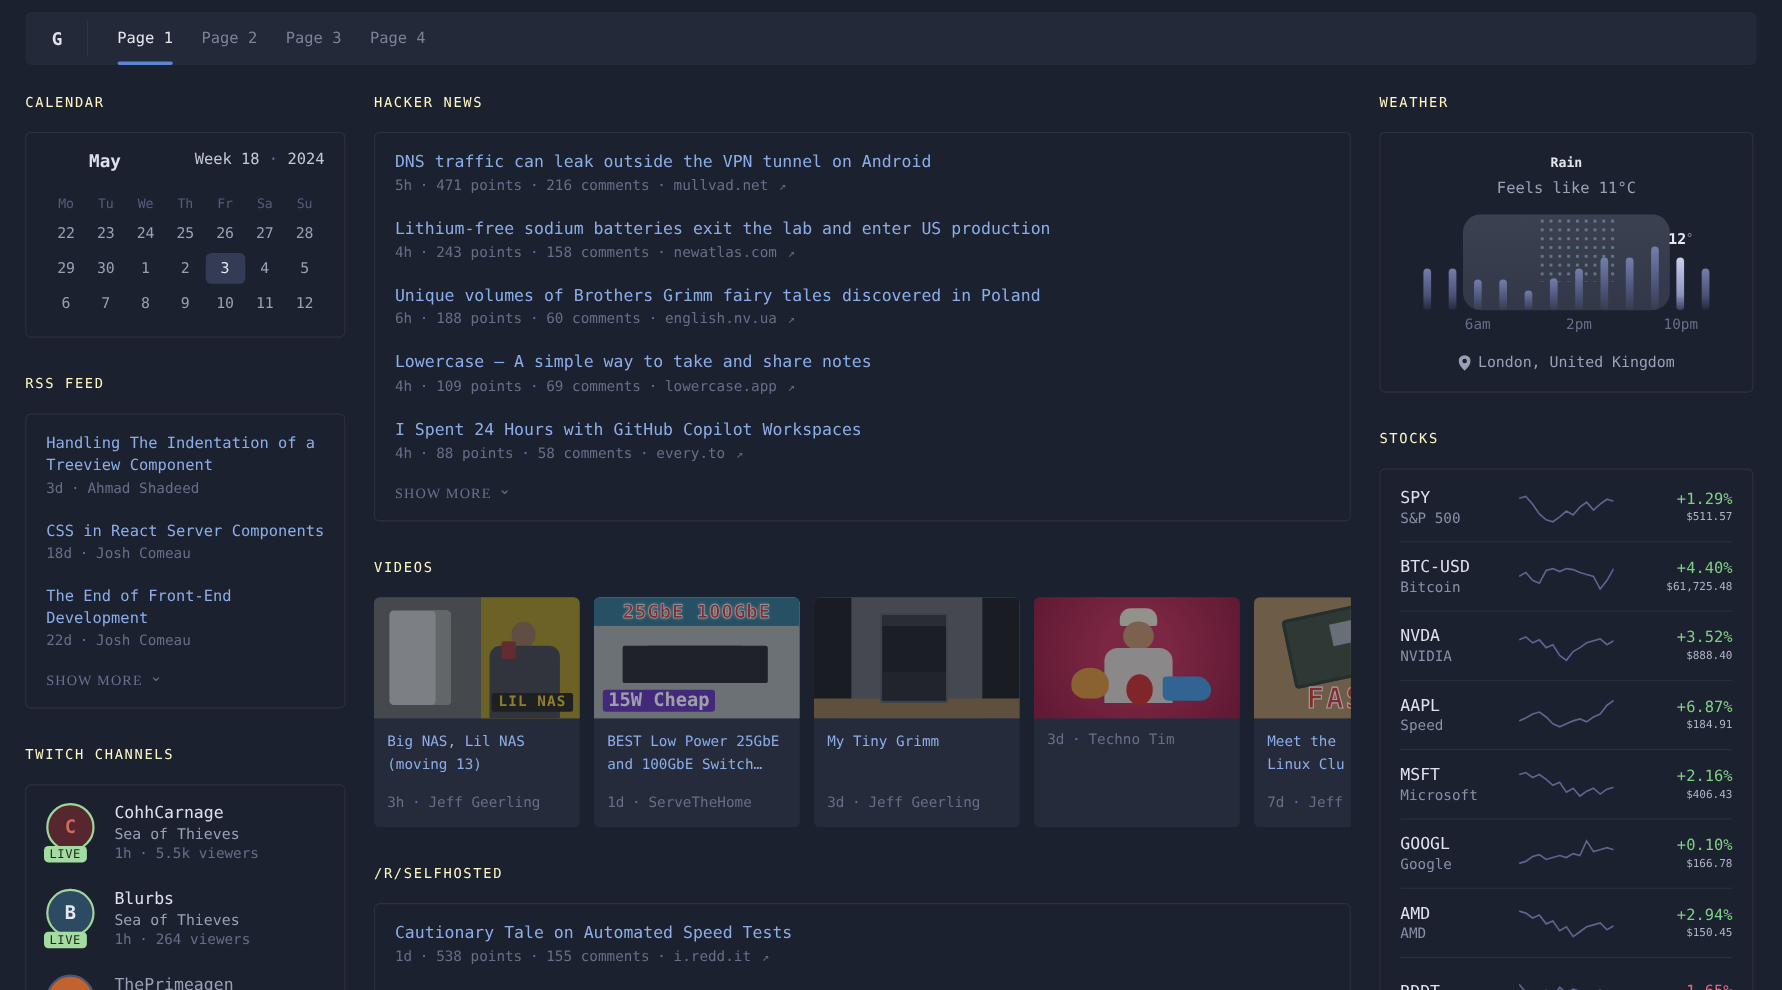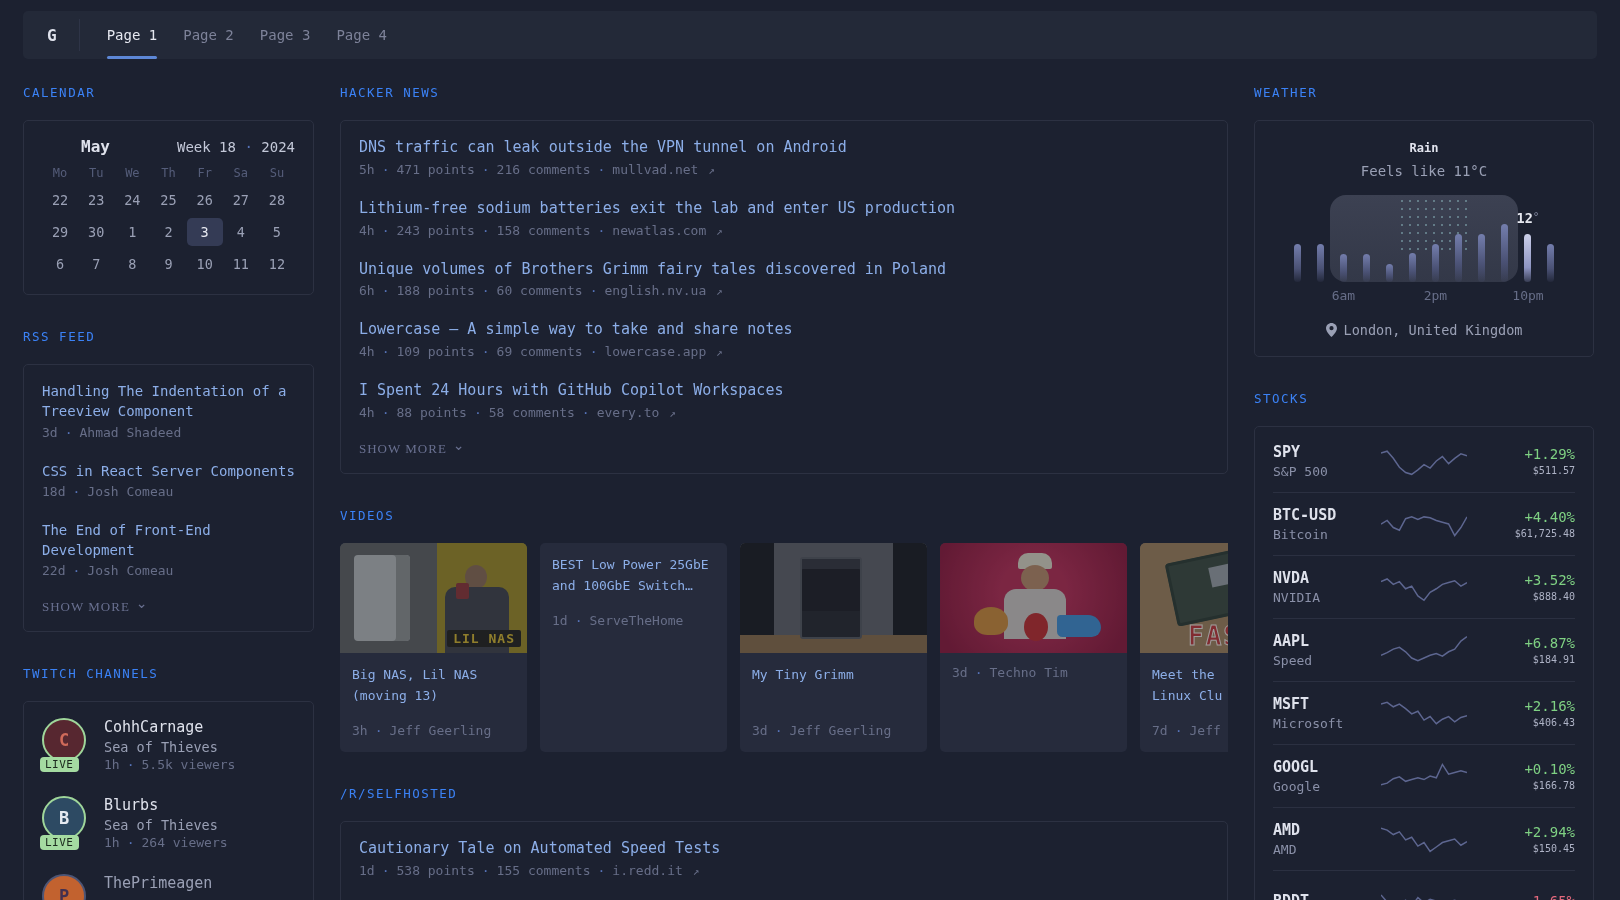--- a/index.html
+++ b/index.html
@@ -18,24 +18,24 @@
   }
   .nav-logo { display:flex; align-items:center; font-weight:bold; font-size:16px; color:#dfe2ec; padding:0 16px 0 8px; }
   .nav-div { width:1px; background:#2e3447; margin:8px 6px; }
   .nav-tabs { display:flex; align-items:stretch; margin-left:8px; }
   .tab { position:relative; display:flex; align-items:center; padding:0 13px; font-size:14px; color:#7d8299; cursor:pointer; }
   .tab.active { color:#e6e8f0; }
   .tab.active::after { content:""; position:absolute; left:13px; right:13px; bottom:0; height:3px; border-radius:2px; background:#5d87d6; }
   
   .main { display:grid; grid-template-columns:291px 888px 340px; column-gap:26px; margin:26px 0 0 23px; }
   .section { margin-bottom:34px; }
-  .sec-label { font-size:12.5px; letter-spacing:1.5px; color:#3b82f6; margin-bottom:20px; font-weight:normal; }
+  .sec-label { font-size:12.5px; letter-spacing:1.5px; color:#fef9c3; margin-bottom:20px; font-weight:normal; }
   .box { border:1px solid #2c3142; border-radius:5px; padding:16px 18px; }
   
-  .cal-head { display:flex; justify-content:space-between; align-items:center; margin-bottom:4px;padding-left:39px; }
+  .cal-head { display:flex; justify-content:space-between; align-items:flex-start; margin-bottom:16px;padding-left:39px; }
   .cal-month { color:#dfe2ec; font-size:16px; font-weight:bold; }
   .cal-week { font-size:14px; color:#c3c8d8; }
   .cal-grid { display:grid; grid-template-columns:repeat(7,1fr); row-gap:4px; text-align:center; }
   .cal-wd { font-size:12px; color:#555d7a; padding:6px 0; }
   .cal-day { font-size:13.5px; color:#9aa0b5; padding:6px 0; border-radius:5px; }
   .cal-day.sel { background:#343b55; color:#e6e8f0; }
   
   .news-item { margin-bottom:21px; }
   .news-item:last-of-type { margin-bottom:12px; }
   .news-title { color:#8caee8; font-size:15px; line-height:1.45; margin-bottom:3px; cursor:pointer; }
@@ -103,21 +103,21 @@
   .w-temp { position:absolute; transform:translateX(-50%); color:#e6e8f0; font-size:13.5px; font-weight:bold; white-space:nowrap; }
   .w-temp .deg { color:#8a90a8; font-weight:normal; font-size:11px; vertical-align:top; }
   .w-axis { position:relative; width:260px; margin:6px auto 0 auto; height:16px; font-size:13px; color:#676e88; }
   .w-axis span { position:absolute; transform:translateX(-50%); }
   .w-loc { display:flex; justify-content:center; align-items:center; gap:7px; margin-top:18px; font-size:13.5px; color:#9aa0b5; }
   
   .stocks-box { padding:2px 18px; }
   .stock-row { display:flex; align-items:center; height:63px; cursor:pointer; }
   .stock-row + .stock-row { border-top:1px solid #2b3041; }
   .st-id { width:108px; }
-  .st-sym { color:#dfe2ec; font-size:15px; font-weight:bold; margin-bottom:3px; }
+  .st-sym { color:#dfe2ec; font-size:15px; font-weight:normal; margin-bottom:3px; }
   .st-name { font-size:13px; color:#8a90a8; }
   .spark { width:86px; height:32px; flex:0 0 auto; }
   .st-right { flex:1; text-align:right; }
   .st-chg { font-size:14px; margin-bottom:3px; }
   .up { color:#7fd183; } .down { color:#e4697d; }
   .st-price { font-size:10px; color:#aeb3c6; }
   svg polyline { fill:none; stroke:#5d6690; stroke-width:1.7; }
 </style>
 </head>
 <body>
@@ -340,20 +340,27 @@
             <div class="vbody">
               <div class="vtitle">Big NAS, Lil NAS (moving 13)</div>
               <div class="vmeta">
                 <span>3h</span>
                 <span class="dot">·</span>
                 <span>Jeff Geerling</span>
               </div>
             </div>
           </div>
           <div class="vcard">
+            <div class="vthumb th-switch">
+              <div class="strip"></div>
+              <div class="ports"></div>
+              <span class="lbl-25gbe">25GbE 100GbE</span>
+              <span class="lbl-15w">15W Cheap</span>
+              <div class="vshade"></div>
+            </div>
             <div class="vbody">
               <div class="vtitle">BEST Low Power 25GbE and 100GbE Switch…</div>
               <div class="vmeta">
                 <span>1d</span>
                 <span class="dot">·</span>
                 <span>ServeTheHome</span>
               </div>
             </div>
           </div>
           <div class="vcard">

